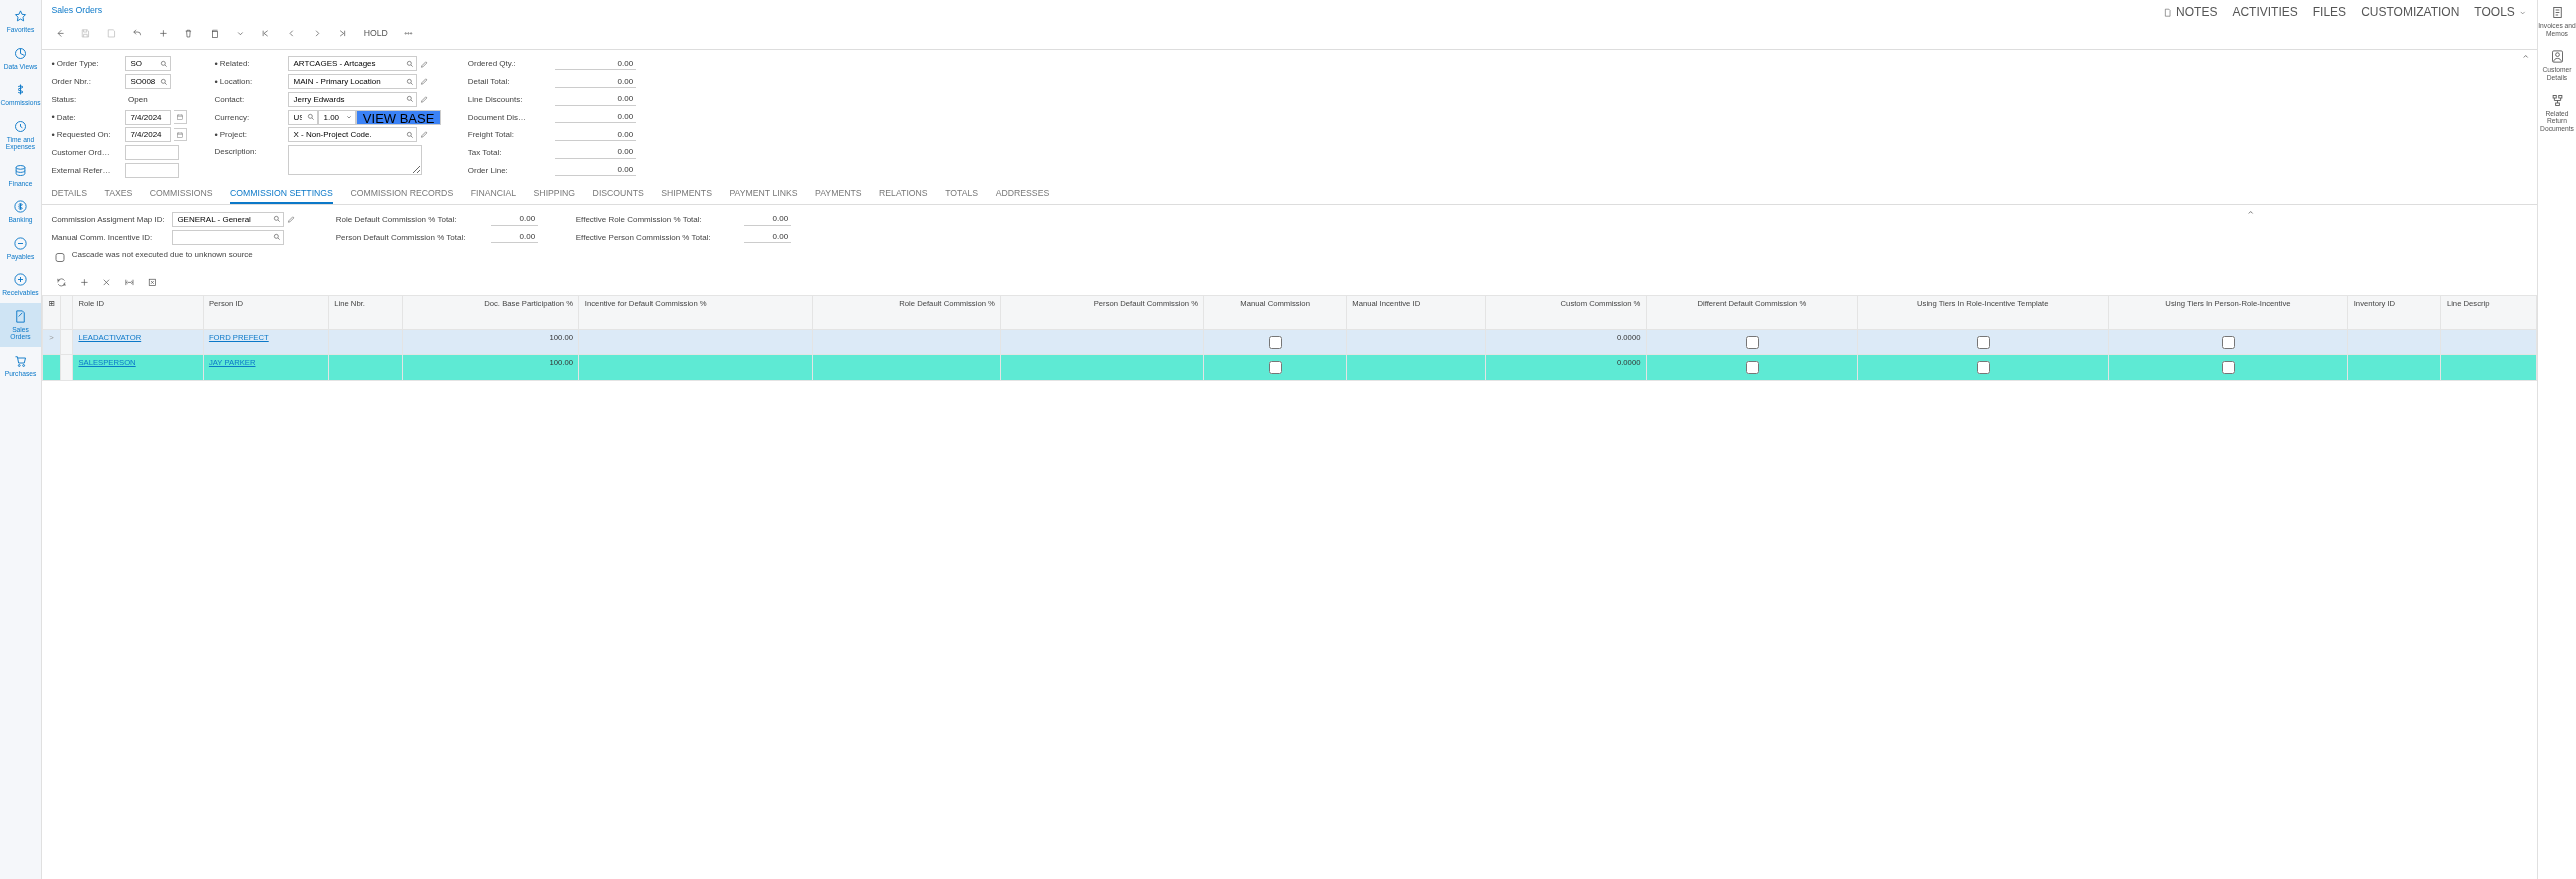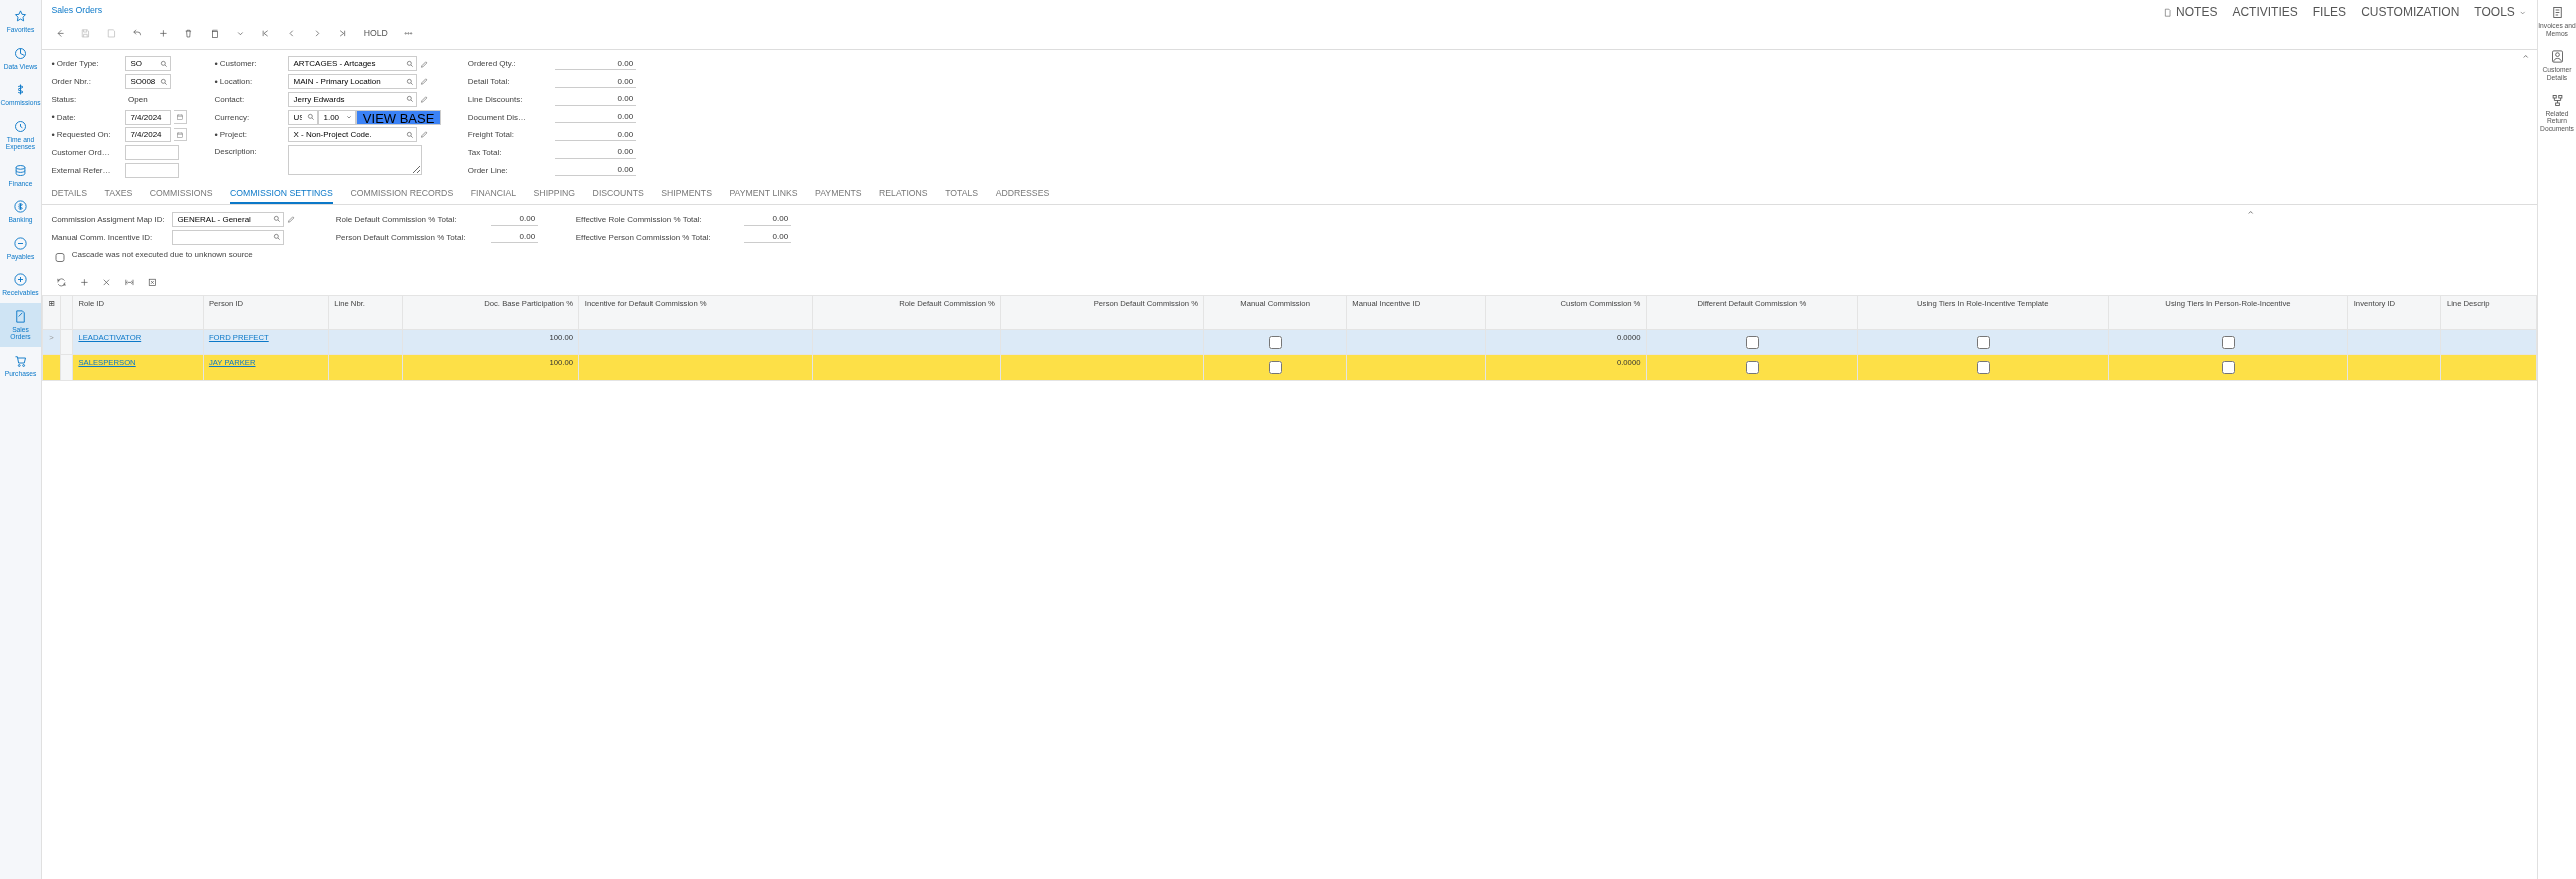--- a/index.html
+++ b/index.html
@@ -68,21 +68,21 @@
 .chk-row { display:flex; align-items:flex-start; gap:4px; padding:2.7px 9.4px 5.4px; font-size:8px; color:#444;}
 .chk-row input{width:9.4px;height:9.4px;}
 
 
 .grid-tb { display:flex; align-items:center; gap:2.7px; padding:2.7px 9.4px 4px;}
 .grid-tb .tb-btn{ width:20px; height:17.5px;}
 
 
 .grid { overflow-x:auto; }
 table.g { border-collapse:collapse; width:100%; min-width:1008px;}
-table.g th, table.g td { border:0.7px solid #e4e4e4; font-size:7.7px; padding:2.7px 5.4px; vertical-align:top; background:#fde047;}
+table.g th, table.g td { border:0.7px solid #e4e4e4; font-size:7.7px; padding:2.7px 5.4px; vertical-align:top; background:#5eead4;}
 table.g th { background:#f5f6f7; color:#444; font-weight:400; text-align:left; height:34px;}
 table.g th.r, table.g td.r { text-align:right;}
 table.g th.c, table.g td.c { text-align:center;}
 table.g tr.sel td { background:#dceaf7;}
 .cell-link { color:#0b78c8; text-decoration:underline; cursor:pointer;}
 .row-handle{ width:10.8px; text-align:center; color:#999; cursor:pointer;}
 .col-handle{ width:9.4px; background:#f5f6f7 !important;}
 
 
 .right-rail { width:39px; border-left:0.7px solid #e0e0e0; display:flex; flex-direction:column; align-items:center; padding-top:5.4px; gap:12px;}
@@ -356,21 +356,21 @@
           <span class="fld">
             <input class="short" style="width: 54px;" value="">
           </span>
         </div>
     </div>
 
     <div class="form-col">
       <div class="form-row">
           <span class="form-label">
             <span class="req-dot">•</span>
-            <span>Customer:</span>
+            <span>Related:</span>
           </span>
           <span class="fld lookup">
             <input class="long" value="ARTCAGES - Artcages" style="">
             <span class="mag">
               <svg viewBox="0 0 24 24">
                 <circle cx="10" cy="10" r="6"></circle>
                 <path d="M15 15l5 5"></path>
               </svg>
             </span>
           </span>

